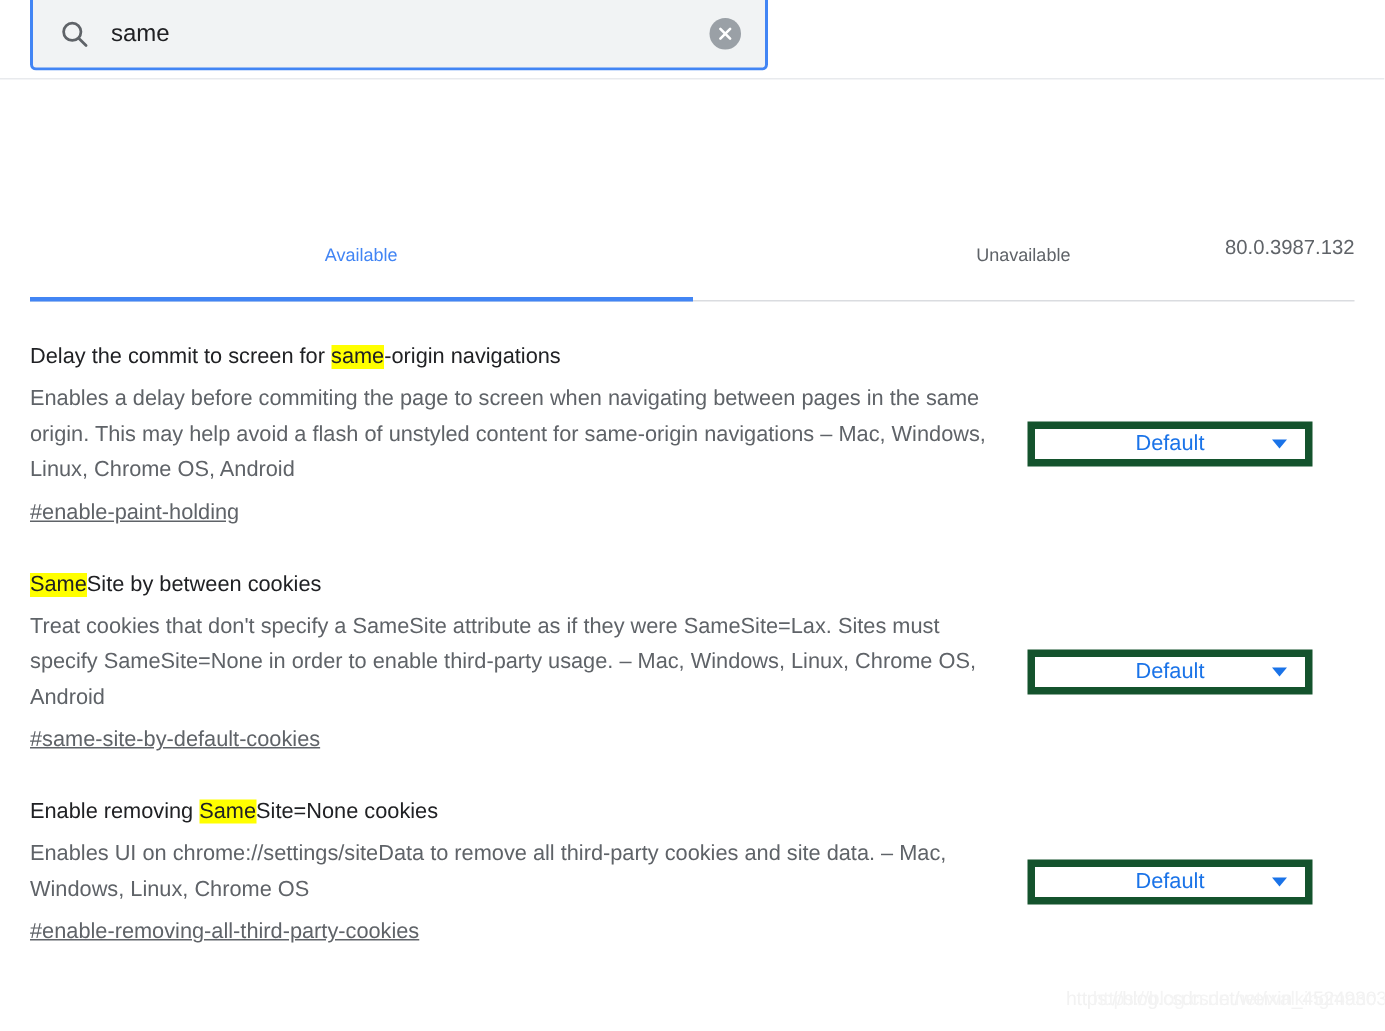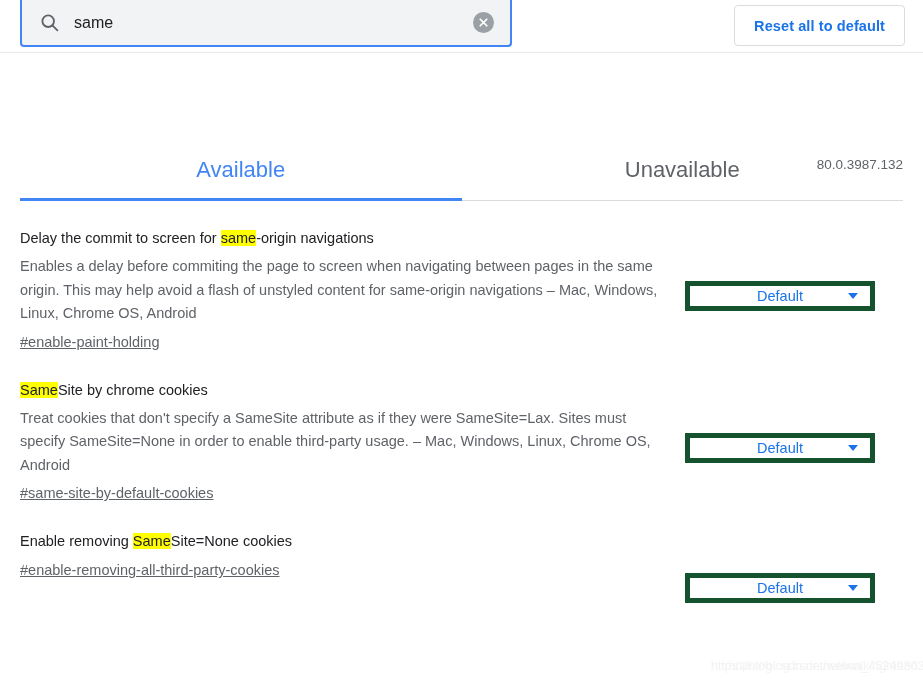--- a/index.html
+++ b/index.html
@@ -122,21 +122,21 @@
     margin: 0 20px;
     height: 54px;
     border-bottom: 1px solid #dadce0;
     display: flex;
   }
   .tab {
     flex: 0 0 50%;
     display: flex;
     align-items: center;
     justify-content: center;
-    font-size: 22px;
+    font-size: 12px;
     color: #5f6368;
     cursor: pointer;
     user-select: none;
     padding-bottom: 6px;
     box-sizing: border-box;
   }
   .tab.active {
     color: #4285f4;
   }
   #tab-indicator {
@@ -258,21 +258,20 @@
     </span>
     <input id="search-input" type="text" autocomplete="off" value="same" style="">
     <button id="clear-button">
       <svg width="13" height="13" viewBox="0 0 24 24" stroke="#ffffff" stroke-width="3.2" stroke-linecap="round" fill="none">
         <line x1="6" y1="6" x2="18" y2="18"></line>
         <line x1="18" y1="6" x2="6" y2="18"></line>
       </svg>
     </button>
   </div>
 
-  <button id="reset-button">Reset all to default</button>
 </div>
 
 <div id="title-row">
   <div id="version-label">80.0.3987.132</div>
 </div>
 
 <div id="tabs">
   <div class="tab active">
     <span>Available</span>
   </div>
@@ -296,38 +295,39 @@
       <div class="exp-select">
         <span>Default</span>
         <span class="select-arrow"></span>
       </div>
     </div>
   </div>
 
   <div class="experiment" id="exp-1">
     <div class="exp-text">
       <div class="exp-title">
-        <span></span><mark class="hl">Same</mark><span>Site by chrome cookies</span>
+        <span></span><mark class="hl">Same</mark><span>Site by between cookies</span>
       </div>
       <p class="exp-desc">Treat cookies that don't specify a SameSite attribute as if they were SameSite=Lax. Sites must specify SameSite=None in order to enable third-party usage. – Mac, Windows, Linux, Chrome OS, Android</p>
       <a class="exp-permalink">#same-site-by-default-cookies</a>
     </div>
     <div class="exp-control">
       <div class="exp-select">
         <span>Default</span>
         <span class="select-arrow"></span>
       </div>
     </div>
   </div>
 
   <div class="experiment" id="exp-2">
     <div class="exp-text">
       <div class="exp-title">
         <span>Enable removing </span><mark class="hl">Same</mark><span>Site=None cookies</span>
       </div>
+      <p class="exp-desc">Enables UI on chrome://settings/siteData to remove all third-party cookies and site data. – Mac, Windows, Linux, Chrome OS</p>
       <a class="exp-permalink">#enable-removing-all-third-party-cookies</a>
     </div>
     <div class="exp-control">
       <div class="exp-select">
         <span>Default</span>
         <span class="select-arrow"></span>
       </div>
     </div>
   </div>
 

